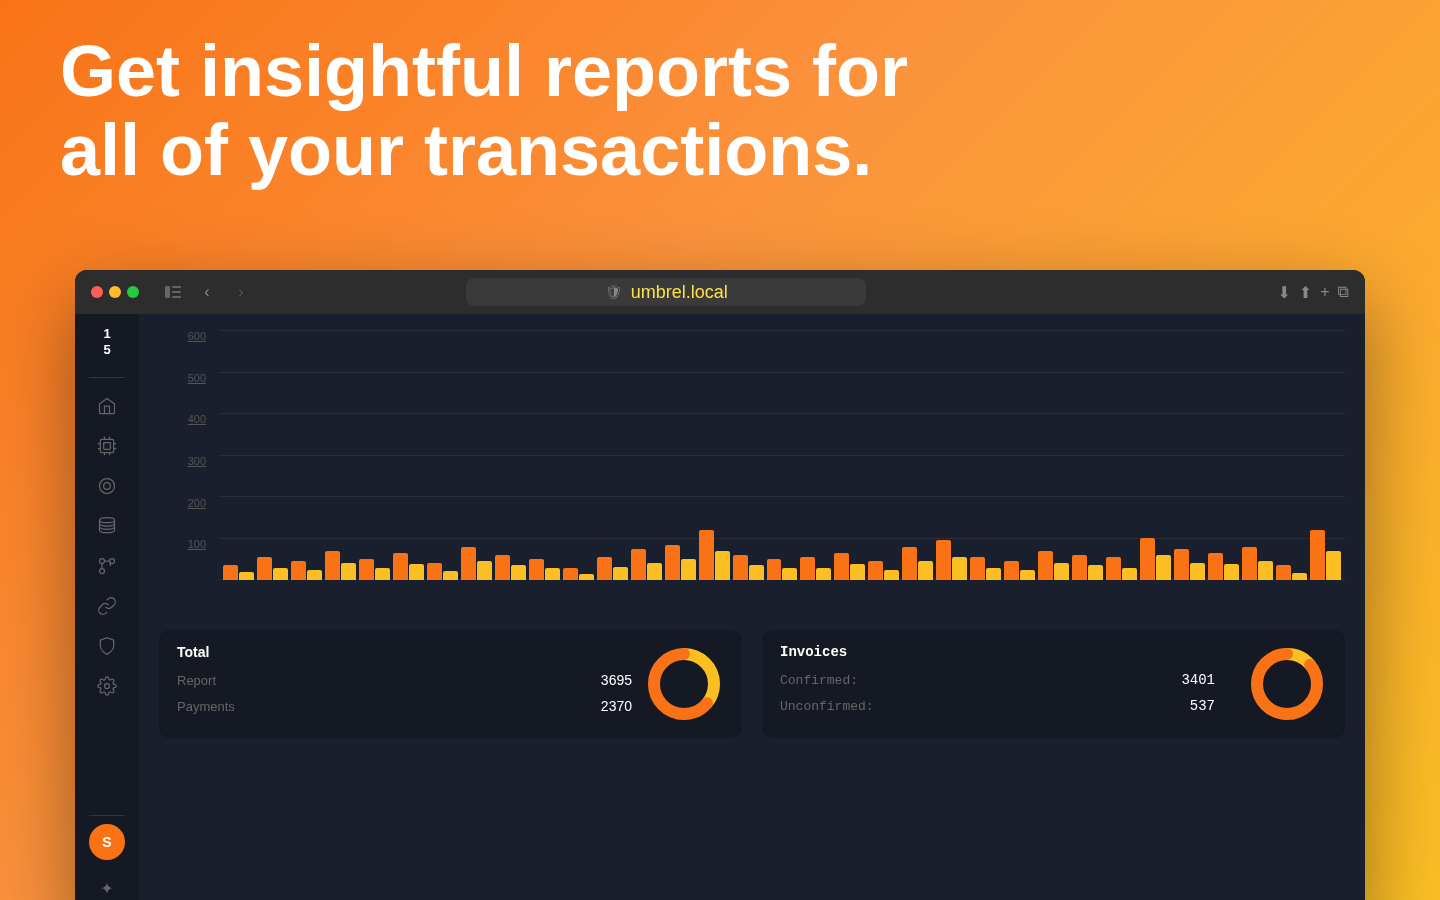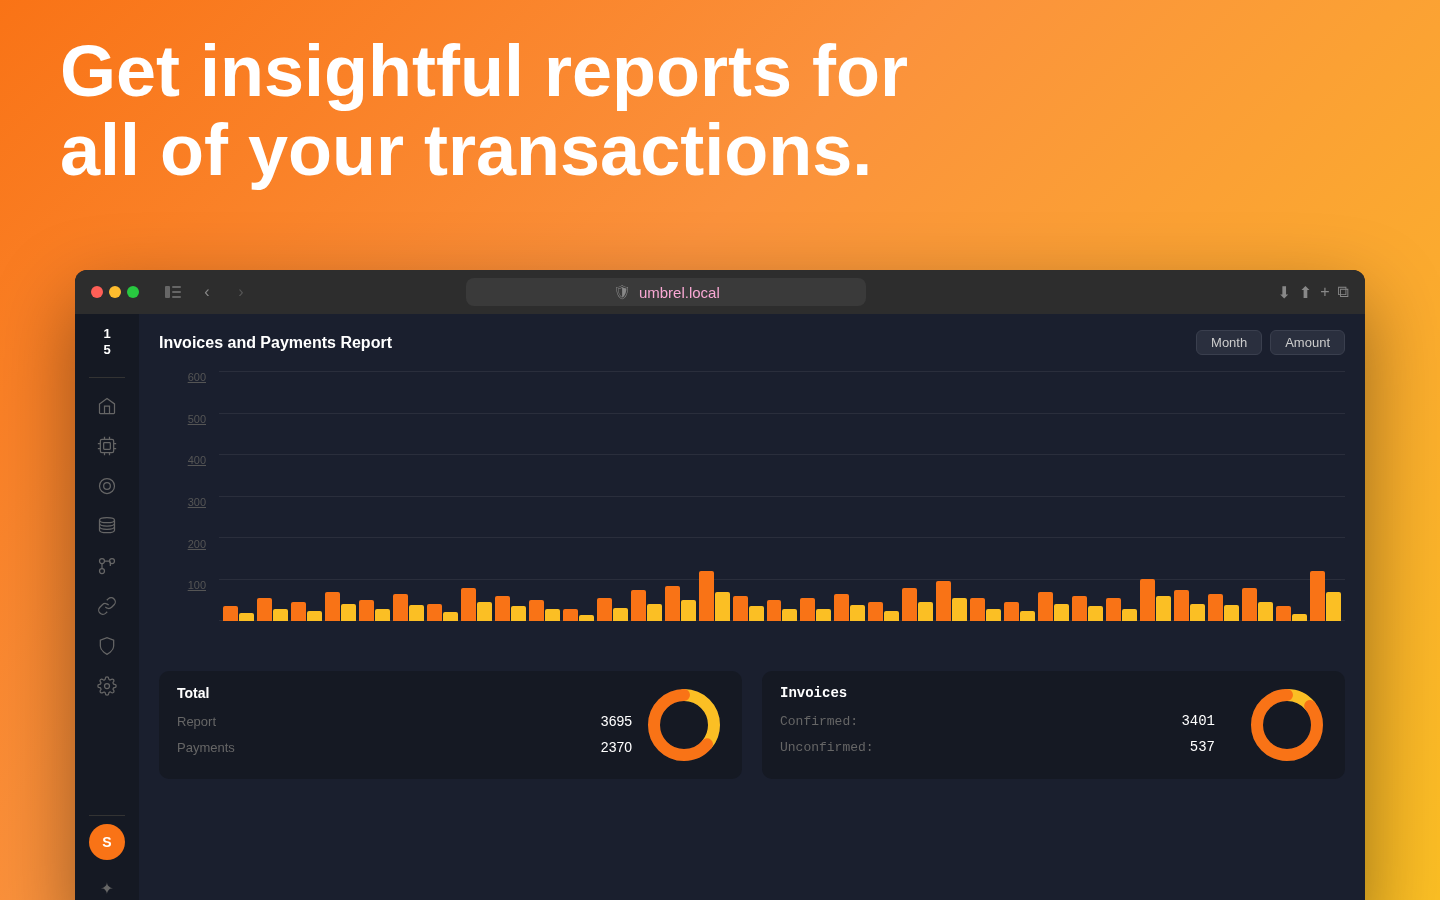--- a/index.html
+++ b/index.html
@@ -86,22 +86,22 @@
       border-radius: 8px;
       height: 28px;
       display: flex;
       align-items: center;
       justify-content: center;
       gap: 8px;
       max-width: 400px;
       margin: 0 auto;
     }
     .address-bar-text {
-      color: #f9a8d4;
-      font-size: 15px;
+      color: #fde047;
+      font-size: 18px;
     }
     .browser-actions {
       display: flex;
       gap: 8px;
       align-items: center;
       color: #888;
       font-size: 16px;
       margin-left: auto;
     }
 
@@ -436,27 +436,20 @@
           <path d="M19.4 15a1.65 1.65 0 00.33 1.82l.06.06a2 2 0 010 2.83 2 2 0 01-2.83 0l-.06-.06a1.65 1.65 0 00-1.82-.33 1.65 1.65 0 00-1 1.51V21a2 2 0 01-2 2 2 2 0 01-2-2v-.09A1.65 1.65 0 009 19.4a1.65 1.65 0 00-1.82.33l-.06.06a2 2 0 01-2.83 0 2 2 0 010-2.83l.06-.06A1.65 1.65 0 004.68 15a1.65 1.65 0 00-1.51-1H3a2 2 0 01-2-2 2 2 0 012-2h.09A1.65 1.65 0 004.6 9a1.65 1.65 0 00-.33-1.82l-.06-.06a2 2 0 010-2.83 2 2 0 012.83 0l.06.06A1.65 1.65 0 009 4.68a1.65 1.65 0 001-1.51V3a2 2 0 012-2 2 2 0 012 2v.09a1.65 1.65 0 001 1.51 1.65 1.65 0 001.82-.33l.06-.06a2 2 0 012.83 0 2 2 0 010 2.83l-.06.06A1.65 1.65 0 0019.4 9a1.65 1.65 0 001.51 1H21a2 2 0 012 2 2 2 0 01-2 2h-.09a1.65 1.65 0 00-1.51 1z"></path>
         </svg>
       </div>
       <div class="sidebar-divider sidebar-bottom" style="margin-bottom:8px;"></div>
       <div class="sidebar-avatar">S</div>
       <div class="sidebar-icon" style="color:#666;font-size:16px;">✦</div>
     </div>
 
     <div class="main-content">
 
-      <div class="report-header">
-        <h2 class="report-title">Invoices and Payments Report</h2>
-        <div class="report-controls">
-          <button class="control-btn">Month</button>
-          <button class="control-btn">Amount</button>
-        </div>
-      </div>
 
       <div class="chart-area">
         <div class="chart-y-labels">
           <span class="chart-y-label">600</span>
           <span class="chart-y-label">500</span>
           <span class="chart-y-label">400</span>
           <span class="chart-y-label">300</span>
           <span class="chart-y-label">200</span>
           <span class="chart-y-label">100</span>
           <span class="chart-y-label"></span>

